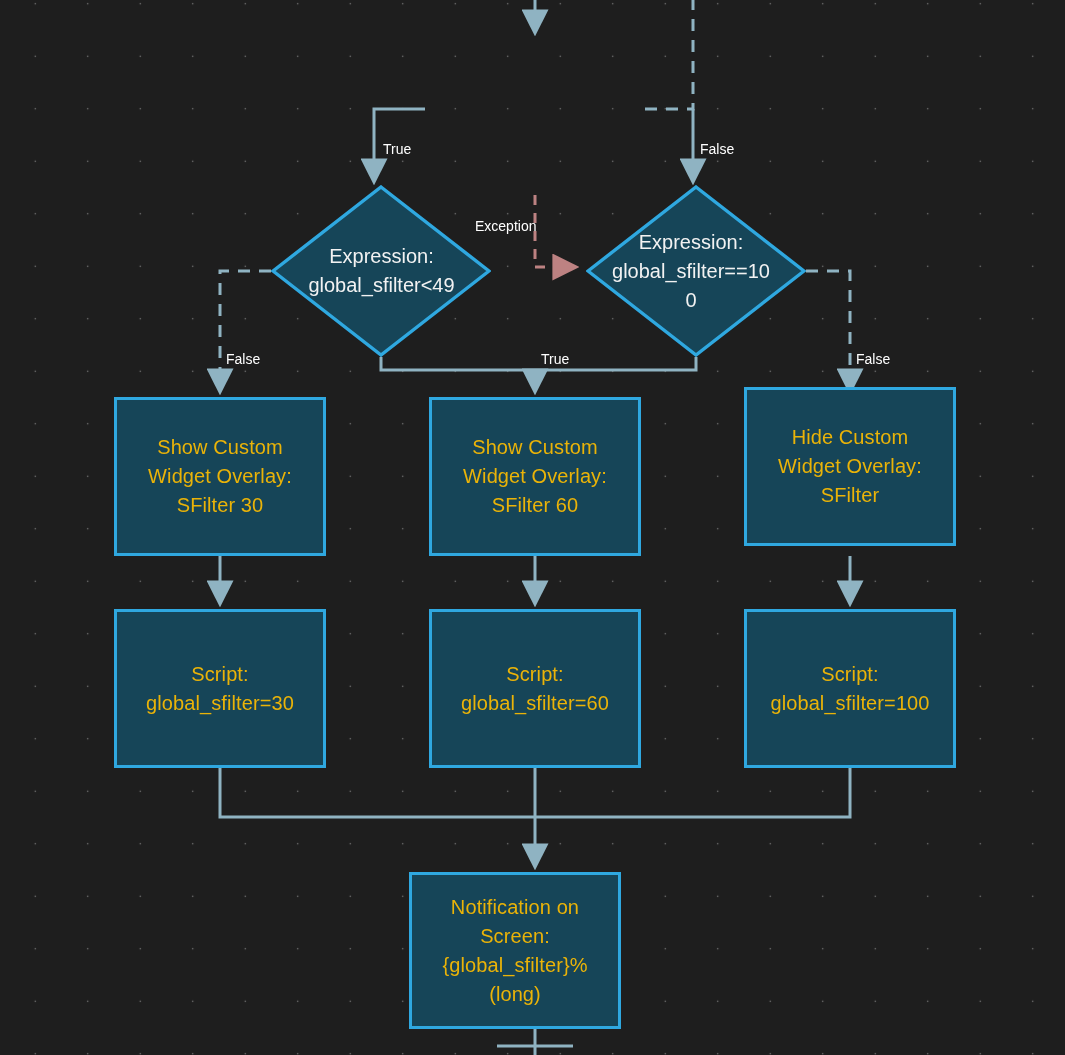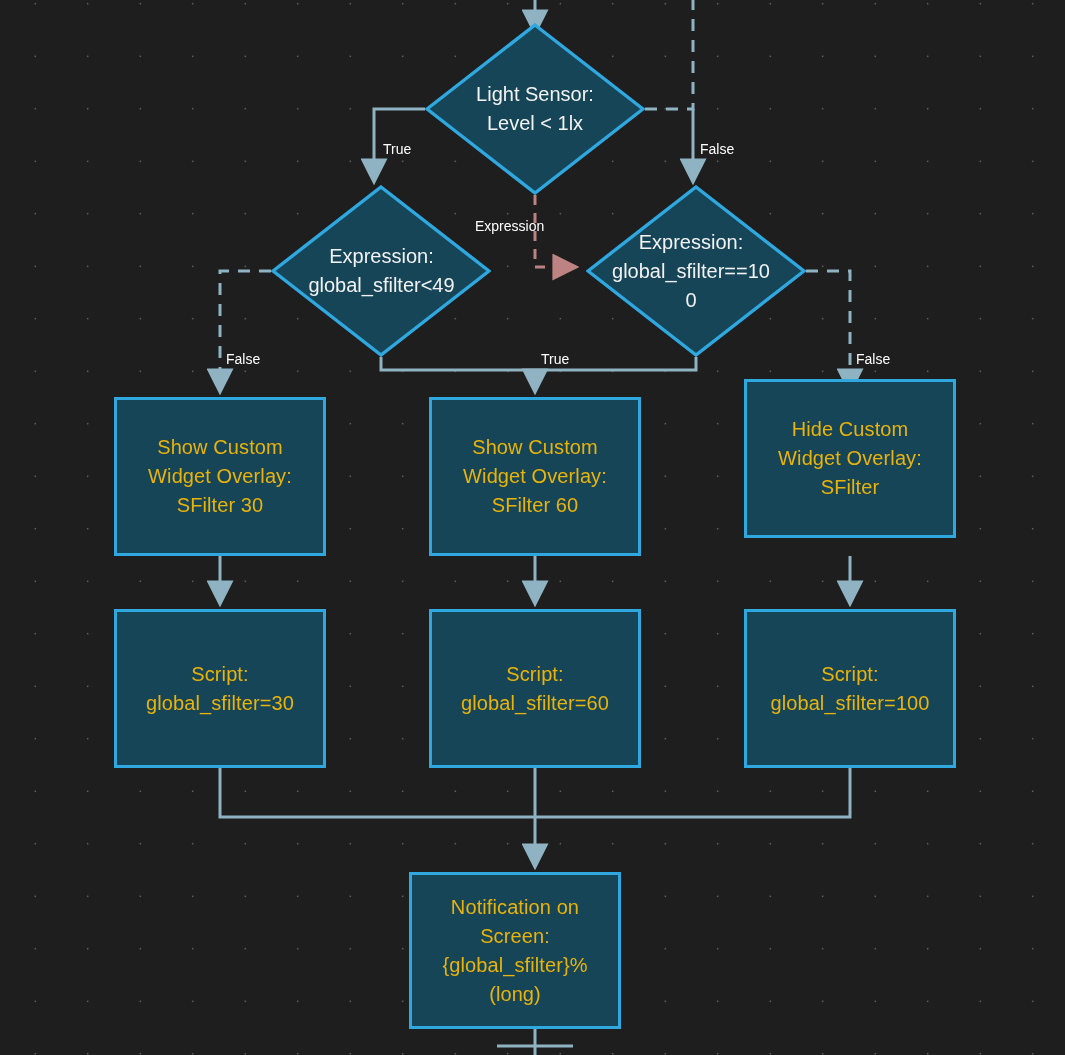--- a/index.html
+++ b/index.html
@@ -115,27 +115,20 @@
 
       <path d="M220,768 L220,817 L535,817" stroke-width="3"></path>
       <path d="M850,768 L850,817 L535,817" stroke-width="3"></path>
       <path d="M535,768 L535,847" stroke-width="3" marker-end="url(#arw)"></path>
 
       <path d="M535,1029 L535,1055" stroke-width="3"></path>
       <path d="M497,1046 L573,1046" stroke-width="3"></path>
     </g>
   </svg>
 
-  <div class="diamond-wrap" style="left:425px;top:23px;width:220px;height:172px;">
-    <svg class="diamond-shape" viewBox="0 0 220 172" preserveAspectRatio="none">
-      <polygon points="110,2 218,86 110,170 2,86" fill="#164558" stroke="#2fa8e0" stroke-width="3.4"></polygon>
-    </svg>
-    <div class="diamond-label">Light Sensor:
-Level &lt; 1lx</div>
-  </div>
 
   <div class="diamond-wrap" style="left:271px;top:185px;width:220px;height:172px;">
     <svg class="diamond-shape" viewBox="0 0 220 172" preserveAspectRatio="none">
       <polygon points="110,2 218,86 110,170 2,86" fill="#164558" stroke="#2fa8e0" stroke-width="3.4"></polygon>
     </svg>
     <div class="diamond-label" style="width:235px;left:-7px;">Expression:
 global_sfilter&lt;49</div>
   </div>
 
   <div class="diamond-wrap" style="left:586px;top:185px;width:220px;height:172px;">
@@ -152,21 +145,21 @@
 Widget Overlay:
 SFilter 30</span>
   </div>
 
   <div class="node rect" style="left:429px;top:397px;width:212px;height:159px;">
     <span>Show Custom
 Widget Overlay:
 SFilter 60</span>
   </div>
 
-  <div class="node rect" style="left:744px;top:379px;width:212px;height:159px;">
+  <div class="node rect" style="left:744px;top:387px;width:212px;height:159px;">
     <span>Hide Custom
 Widget Overlay:
 SFilter</span>
   </div>
 
   <div class="node rect" style="left:114px;top:609px;width:212px;height:159px;">
     <span>Script:
 global_sfilter=30</span>
   </div>
 
@@ -182,18 +175,18 @@
 
   <div class="node rect" style="left:409px;top:872px;width:212px;height:157px;">
     <span>Notification on
 Screen:
 {global_sfilter}%
 (long)</span>
   </div>
 
   <div class="edge-label" style="left:383px;top:138px;">True</div>
   <div class="edge-label" style="left:700px;top:138px;">False</div>
-  <div class="edge-label" style="left:475px;top:215px;">Expression</div>
+  <div class="edge-label" style="left:475px;top:215px;">Exception</div>
   <div class="edge-label" style="left:226px;top:348px;">False</div>
   <div class="edge-label" style="left:541px;top:348px;">True</div>
   <div class="edge-label" style="left:856px;top:348px;">False</div>
 
 </div>
 
 </body></html>

